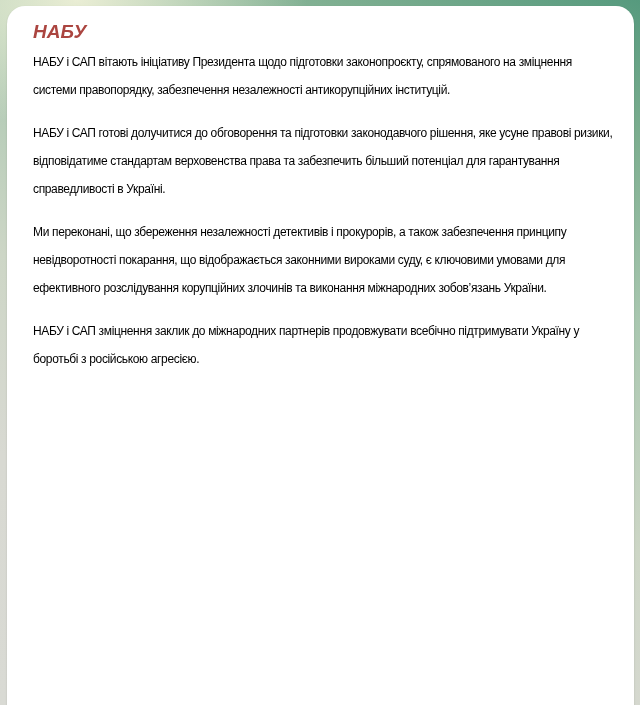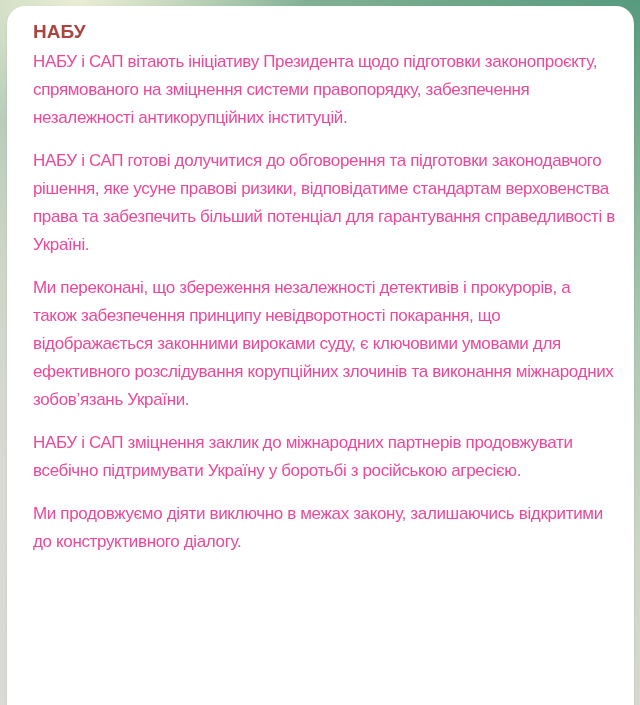--- a/index.html
+++ b/index.html
@@ -36,34 +36,33 @@
     font-size: 19px;
     line-height: 28px;
     font-weight: 700;
     color: #ab4540;
     margin: 0 0 2px 0;
     cursor: pointer;
   }
 
   .message-text p {
     margin: 0 0 15px 0;
-    font-size: 17px;
+    font-size: 12px;
     line-height: 28px;
     letter-spacing: -0.35px;
-    color: #ec4899;
+    color: #000000;
     max-width: 590px;
   }
 </style>
 </head>
 <body>
 
 <div class="chat-background">
   <div class="message-bubble">
-    <span class="sender-name" style="color: rgb(171, 69, 64);">НАБУ</span>
+    <span class="sender-name" style="color: rgb(171, 69, 64); font-style: italic;">НАБУ</span>
     <div class="message-text">
         <p>НАБУ і САП вітають ініціативу Президента щодо підготовки законопроєкту, спрямованого на зміцнення системи правопорядку, забезпечення незалежності антикорупційних інституцій.</p>
         <p>НАБУ і САП готові долучитися до обговорення та підготовки законодавчого рішення, яке усуне правові ризики, відповідатиме стандартам верховенства права та забезпечить більший потенціал для гарантування справедливості в Україні.</p>
         <p>Ми переконані, що збереження незалежності детективів і прокурорів, а також забезпечення принципу невідворотності покарання, що відображається законними вироками суду, є ключовими умовами для ефективного розслідування корупційних злочинів та виконання міжнародних зобов’язань України.</p>
         <p>НАБУ і САП зміцнення заклик до міжнародних партнерів продовжувати всебічно підтримувати Україну у боротьбі з російською агресією.</p>
-        <p>Ми продовжуємо діяти виключно в межах закону, залишаючись відкритими до конструктивного діалогу.</p>
       </div>
   </div>
 </div>
 
 </body></html>

